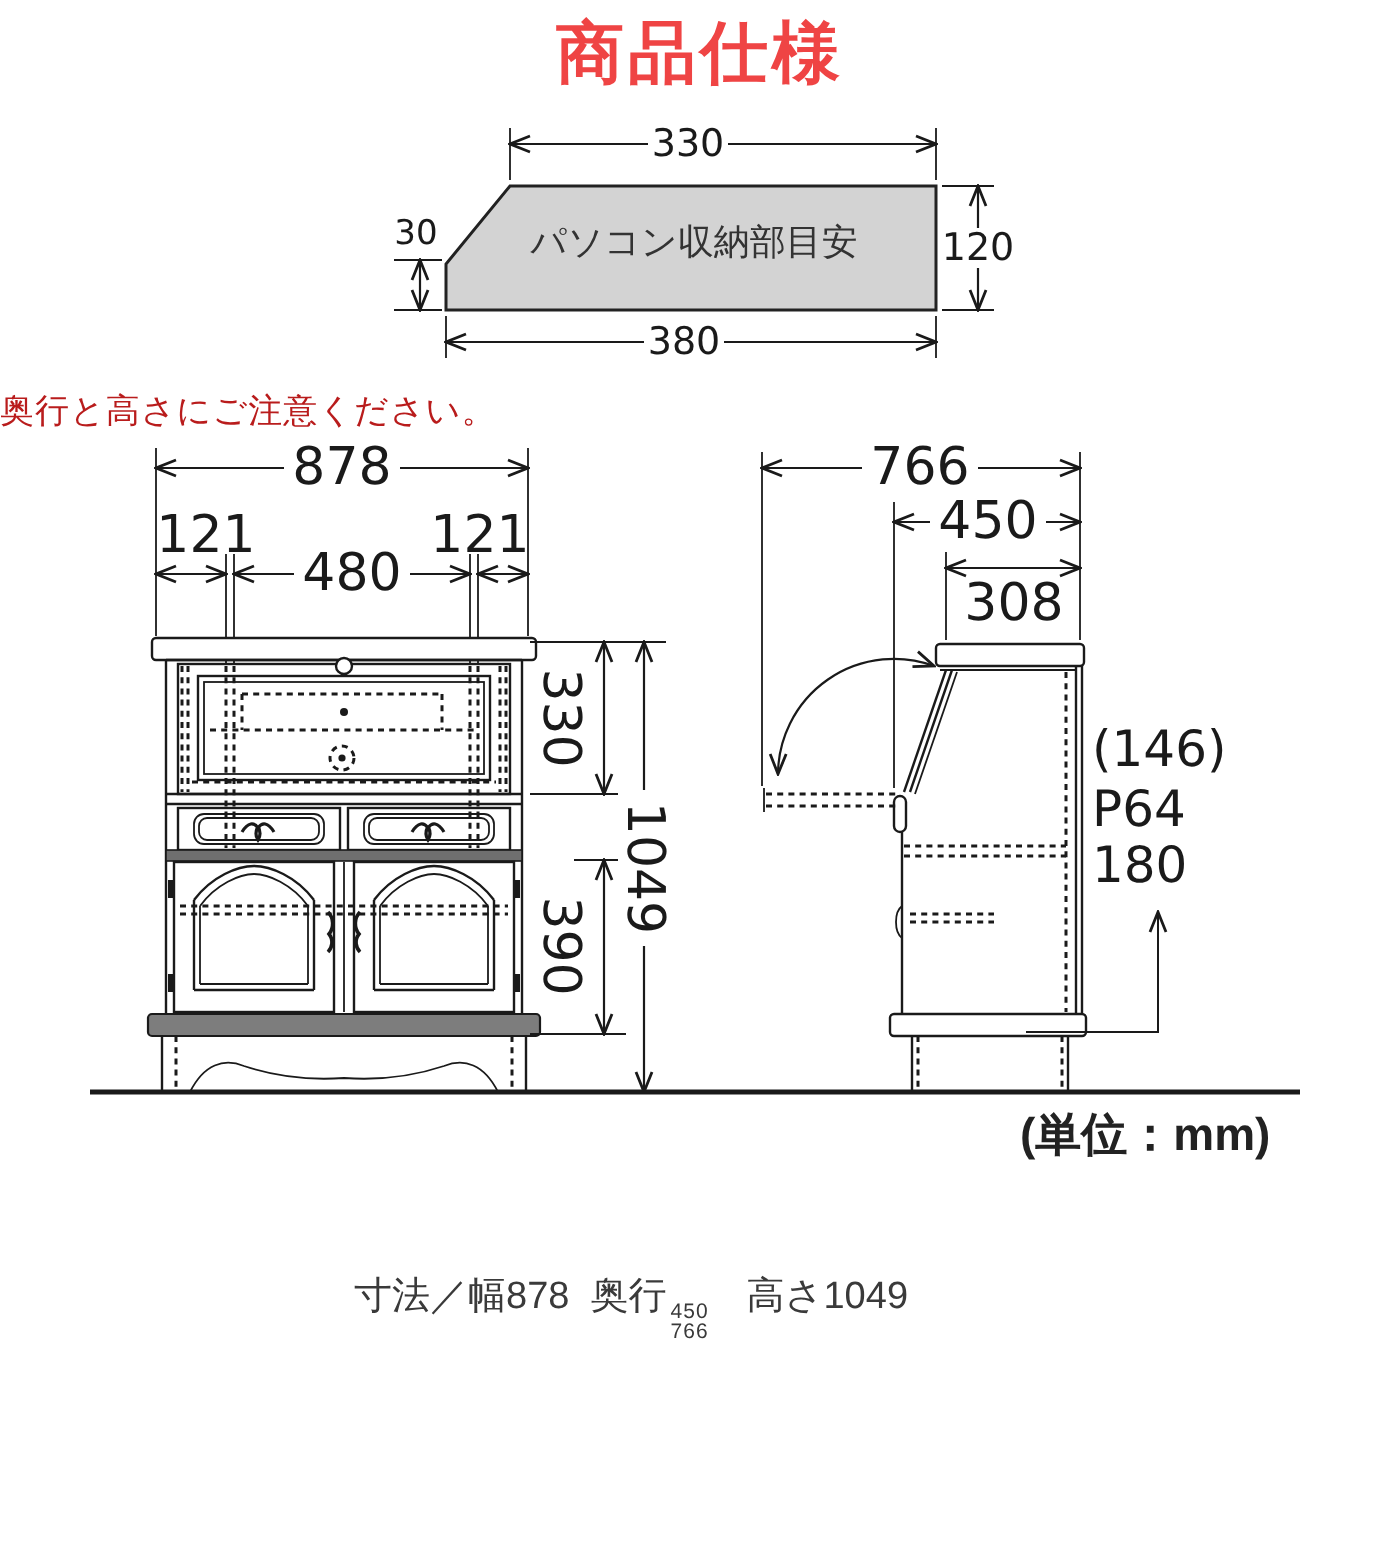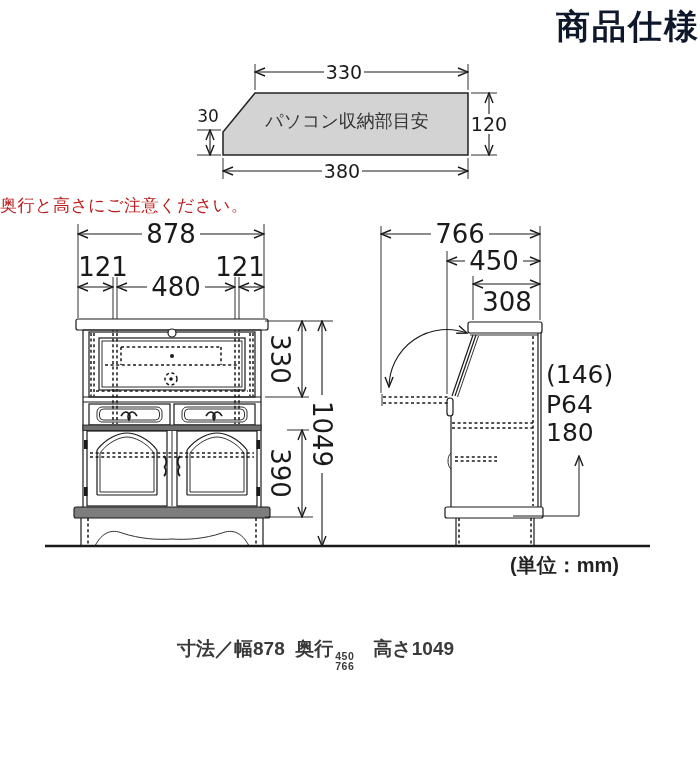--- a/index.html
+++ b/index.html
@@ -1,27 +1,27 @@
 <!DOCTYPE html>
 <html><head>
 <meta charset="utf-8">
 <style>
   html,body{margin:0;padding:0;background:#fff;}
   .page{position:relative;width:700px;height:778px;background:#fff;overflow:hidden;
         font-family:"Liberation Sans","DejaVu Sans",sans-serif;}
-  .page-title{position:absolute;top:4px;left:0;width:700px;text-align:right;
+  .page-title{position:absolute;top:4px;left:0;width:700px;text-align:center;
         font-family:"Liberation Serif","DejaVu Serif",serif;font-size:34px;font-weight:600;
-        color:#0f172a;letter-spacing:2px;margin:0;}
+        color:#ef4444;letter-spacing:2px;margin:0;}
   .drawing{position:absolute;top:0;left:0;}
   .caution{position:absolute;top:194px;left:0;width:680px;text-align:left;
         font-size:17px;color:#b91c1c;letter-spacing:0.5px;}
-  .unit{position:absolute;top:552px;left:510px;font-size:20px;font-weight:bold;color:#222;}
+  .unit{position:absolute;top:552px;left:510px;font-size:23px;font-weight:bold;color:#222;}
   .spec{position:absolute;top:584px;left:177px;font-size:19px;line-height:26px;color:#3a3a3a;
         white-space:pre;}
-  .spec-line{height:26px;font-weight:bold;}
+  .spec-line{height:26px;}
   .spec-suffix{margin-left:19px;}
   .frac{display:inline-flex;flex-direction:column;font-size:10.5px;line-height:10px;
         vertical-align:-5px;margin-left:2px;letter-spacing:0.5px;}
   
   .ln{stroke:#1a1a1a;stroke-width:1.2;fill:none;}
   .thin{stroke-width:0.9;}
   .fillw{fill:#fff;}
   .dsh{stroke:#1a1a1a;stroke-width:1.5;fill:none;stroke-dasharray:3 2.6;}
   .dim{stroke:#1a1a1a;stroke-width:1.1;fill:none;marker-start:url(#arr);marker-end:url(#arr);}
   .ext{stroke:#1a1a1a;stroke-width:0.9;fill:none;}

